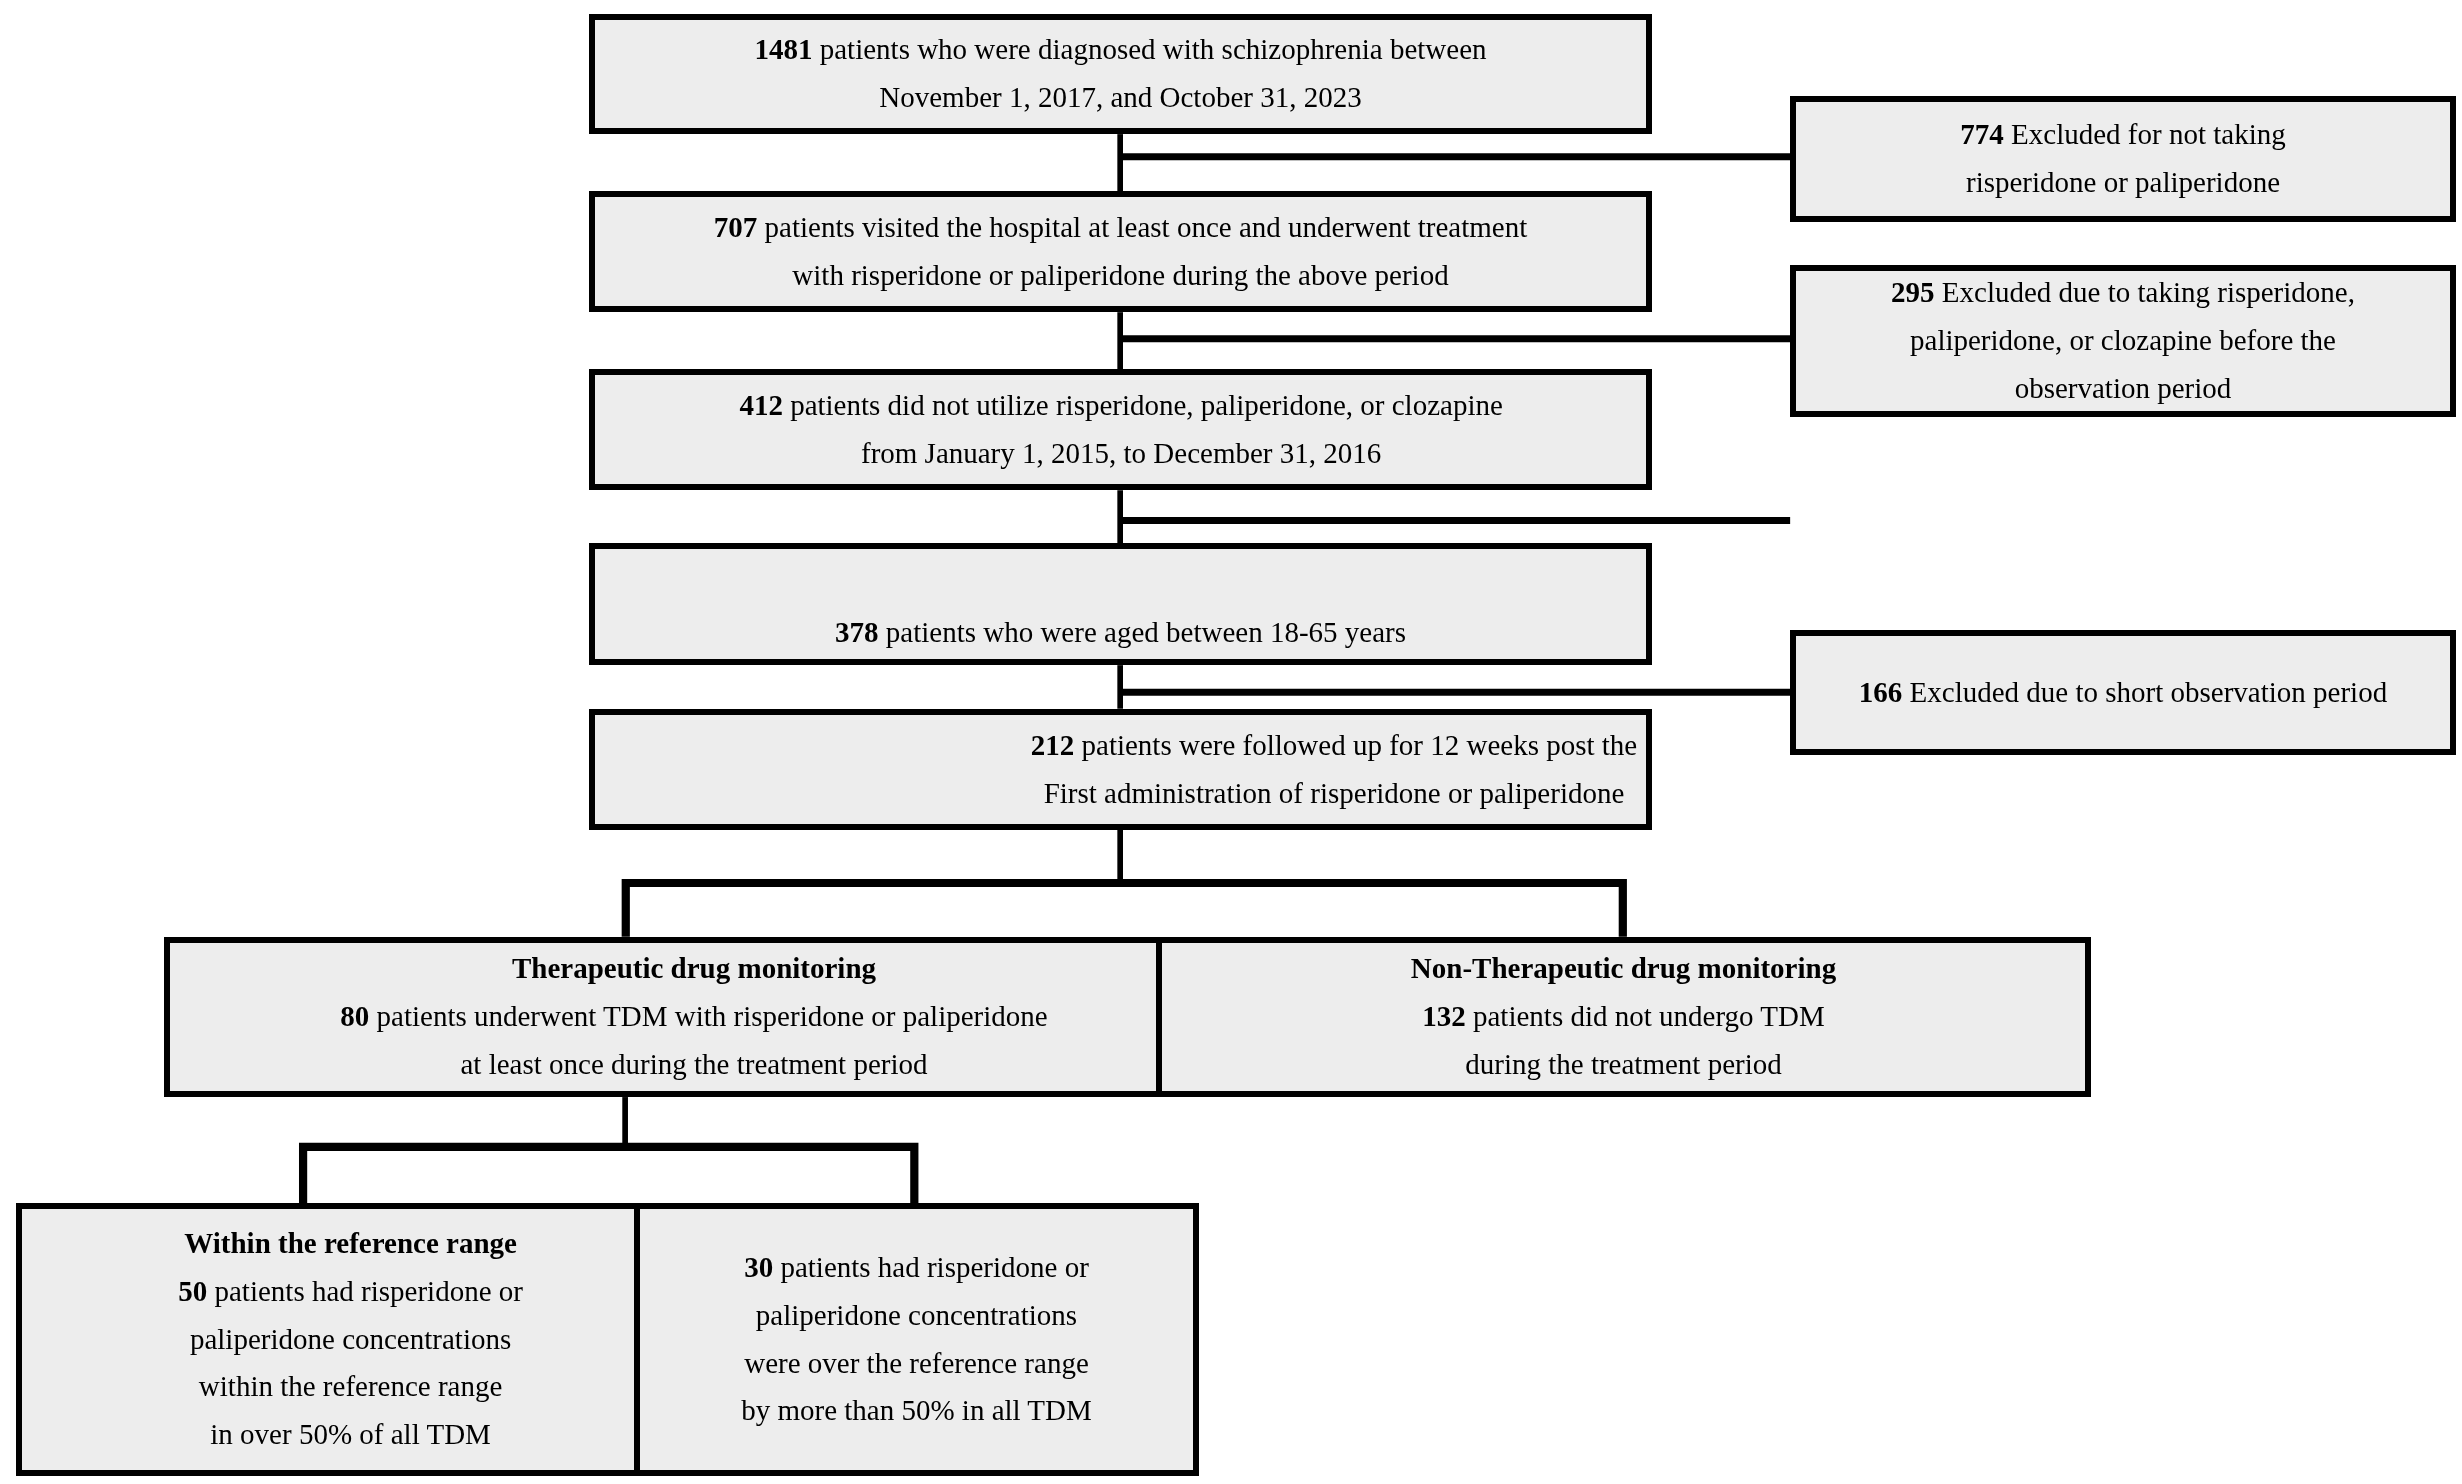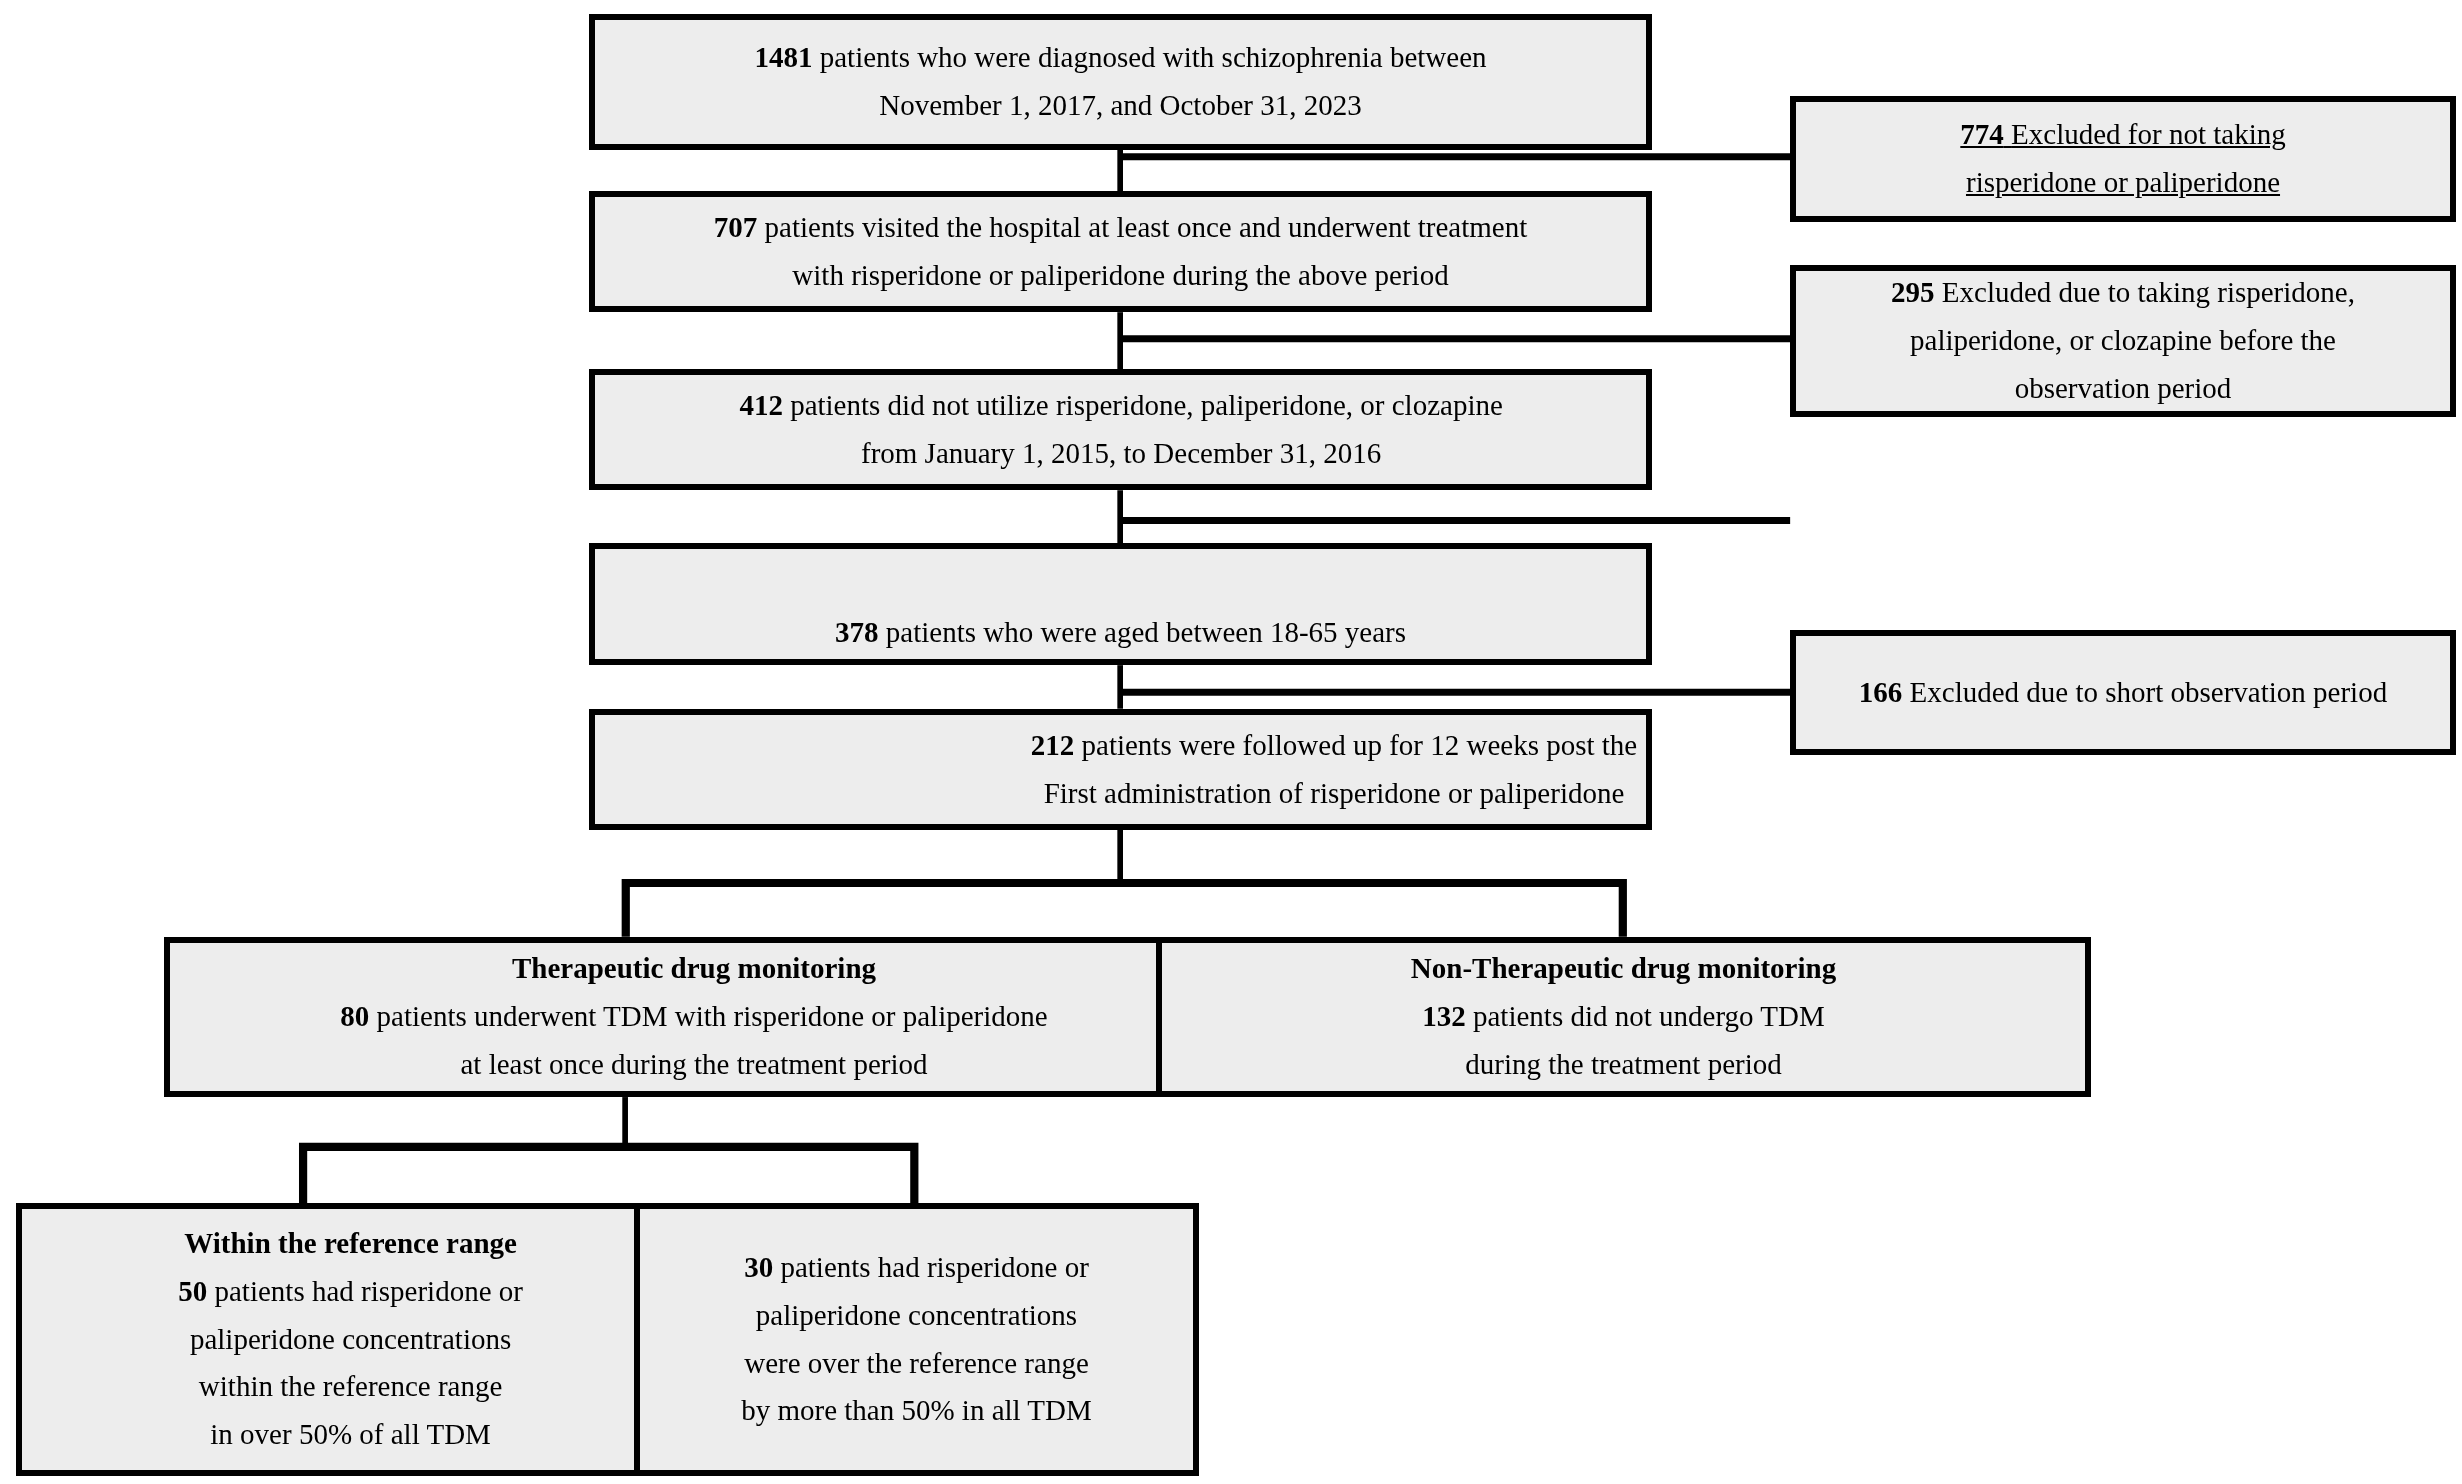--- a/index.html
+++ b/index.html
@@ -29,27 +29,27 @@
     text-align: center;
     font-size: 29px;
     line-height: 1.65;
     z-index: 1;
     padding: 2.5px 8.8px;
   }
   .box .bt { font-weight: 700; white-space: pre-line; }
   .box .n  { font-weight: 700; }
   .box .t  { white-space: pre-line; }
   
-  .b-diagnosed   { left: 589px;  top: 14px;   width: 1063px; height: 136px; }
+  .b-diagnosed   { left: 589px;  top: 14px;   width: 1063px; height: 120px; }
   .b-visited     { left: 589px;  top: 191px;  width: 1063px; height: 121px; }
   .b-noprior     { left: 589px;  top: 369px;  width: 1063px; height: 121px; padding-left: 10px; }
   .b-aged        { left: 589px;  top: 543px;  width: 1063px; height: 122px; justify-content: flex-end; }
   .b-followed    { left: 589px;  top: 709px; width: 1063px; height: 121px; align-items: flex-end; }
   
-  .b-ex-taking   { left: 1790px; top: 96px;  width: 666px; height: 126px; text-decoration: underline; }
+  .b-ex-taking   { left: 1790px; top: 96px;  width: 666px; height: 126px; }
   .b-ex-prior    { left: 1790px; top: 265px;  width: 666px; height: 152px; }
   .b-ex-age      { left: 1790px; top: 458px;  width: 666px; height: 126px; }
   .b-ex-short    { left: 1790px; top: 630px;  width: 666px; height: 125px; }
   
   .b-tdm         { left: 164px;  top: 937px; width: 1060px; height: 160px; }
   .b-nontdm      { left: 1156px; top: 937px; width: 935px; height: 160px; }
   
   .b-within      { left: 16px;   top: 1203px; width: 638px;  height: 273px; padding-left: 40px; }
   .b-over        { left: 634px; top: 1203px; width: 565px;  height: 273px; }
 </style>

